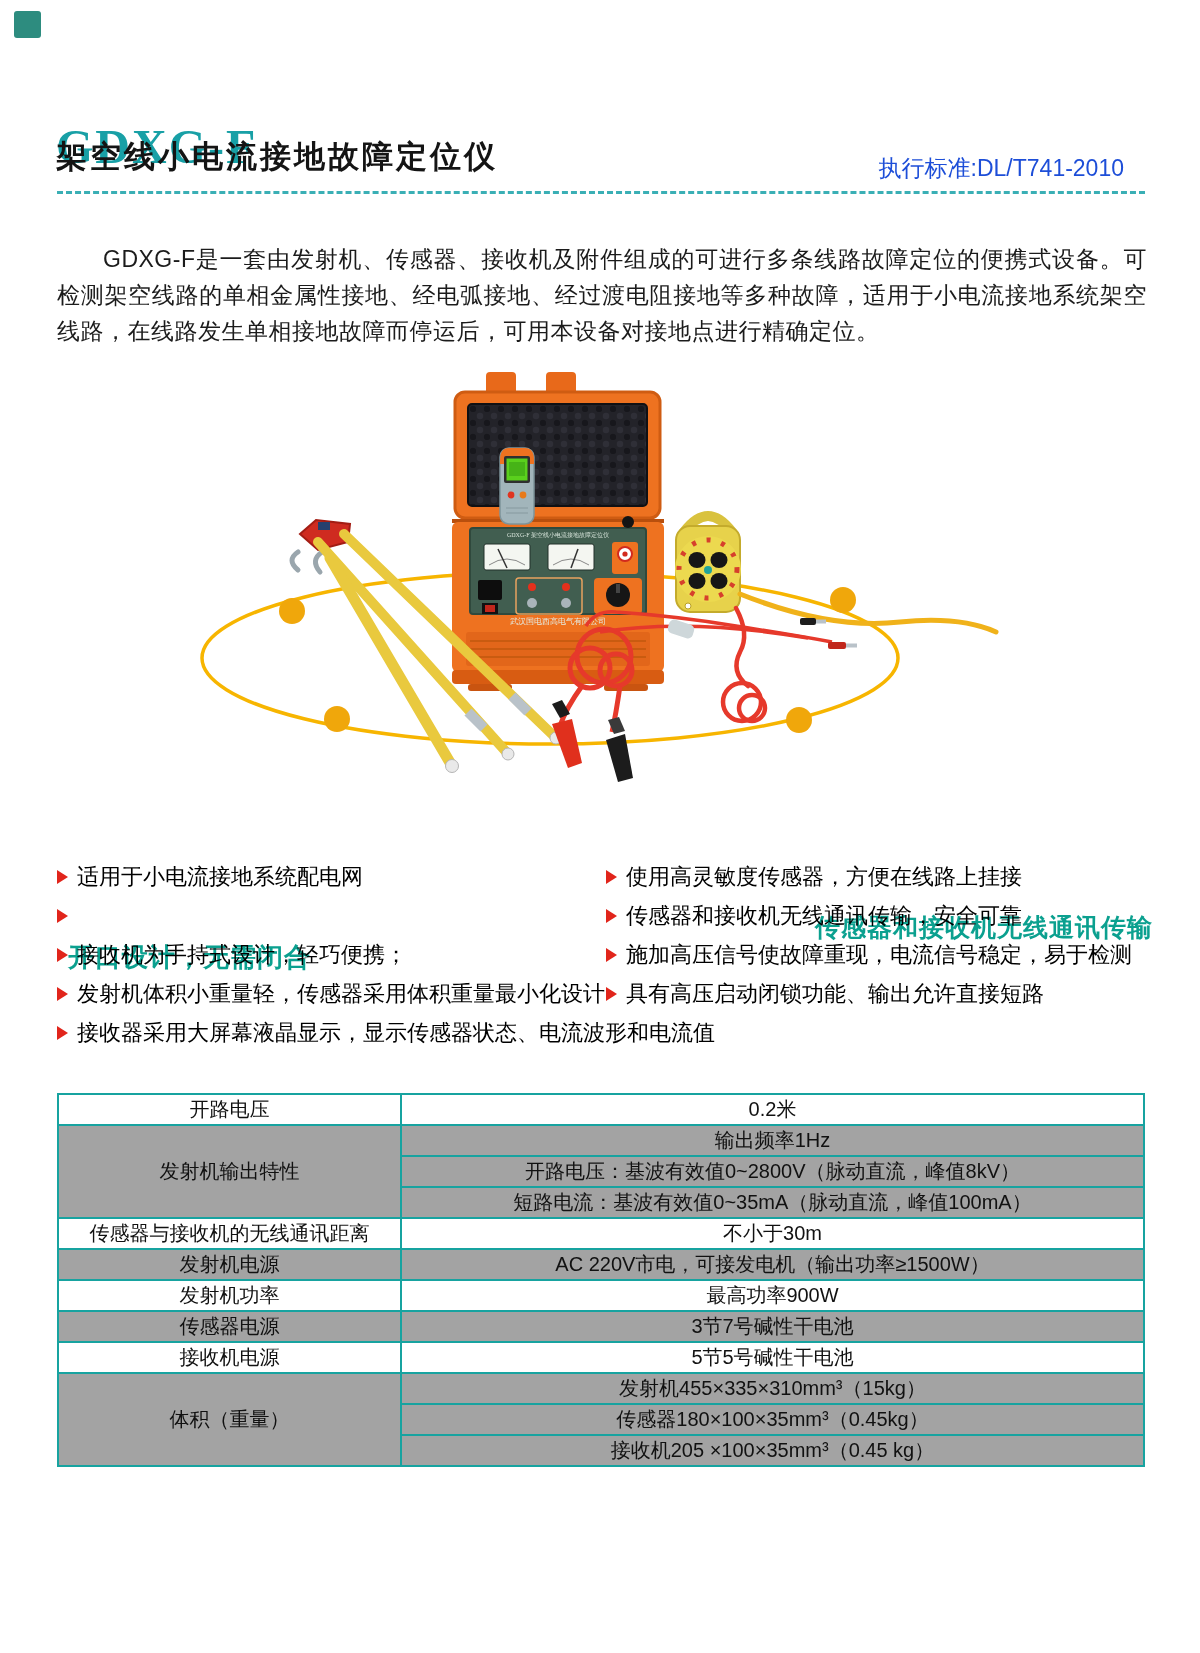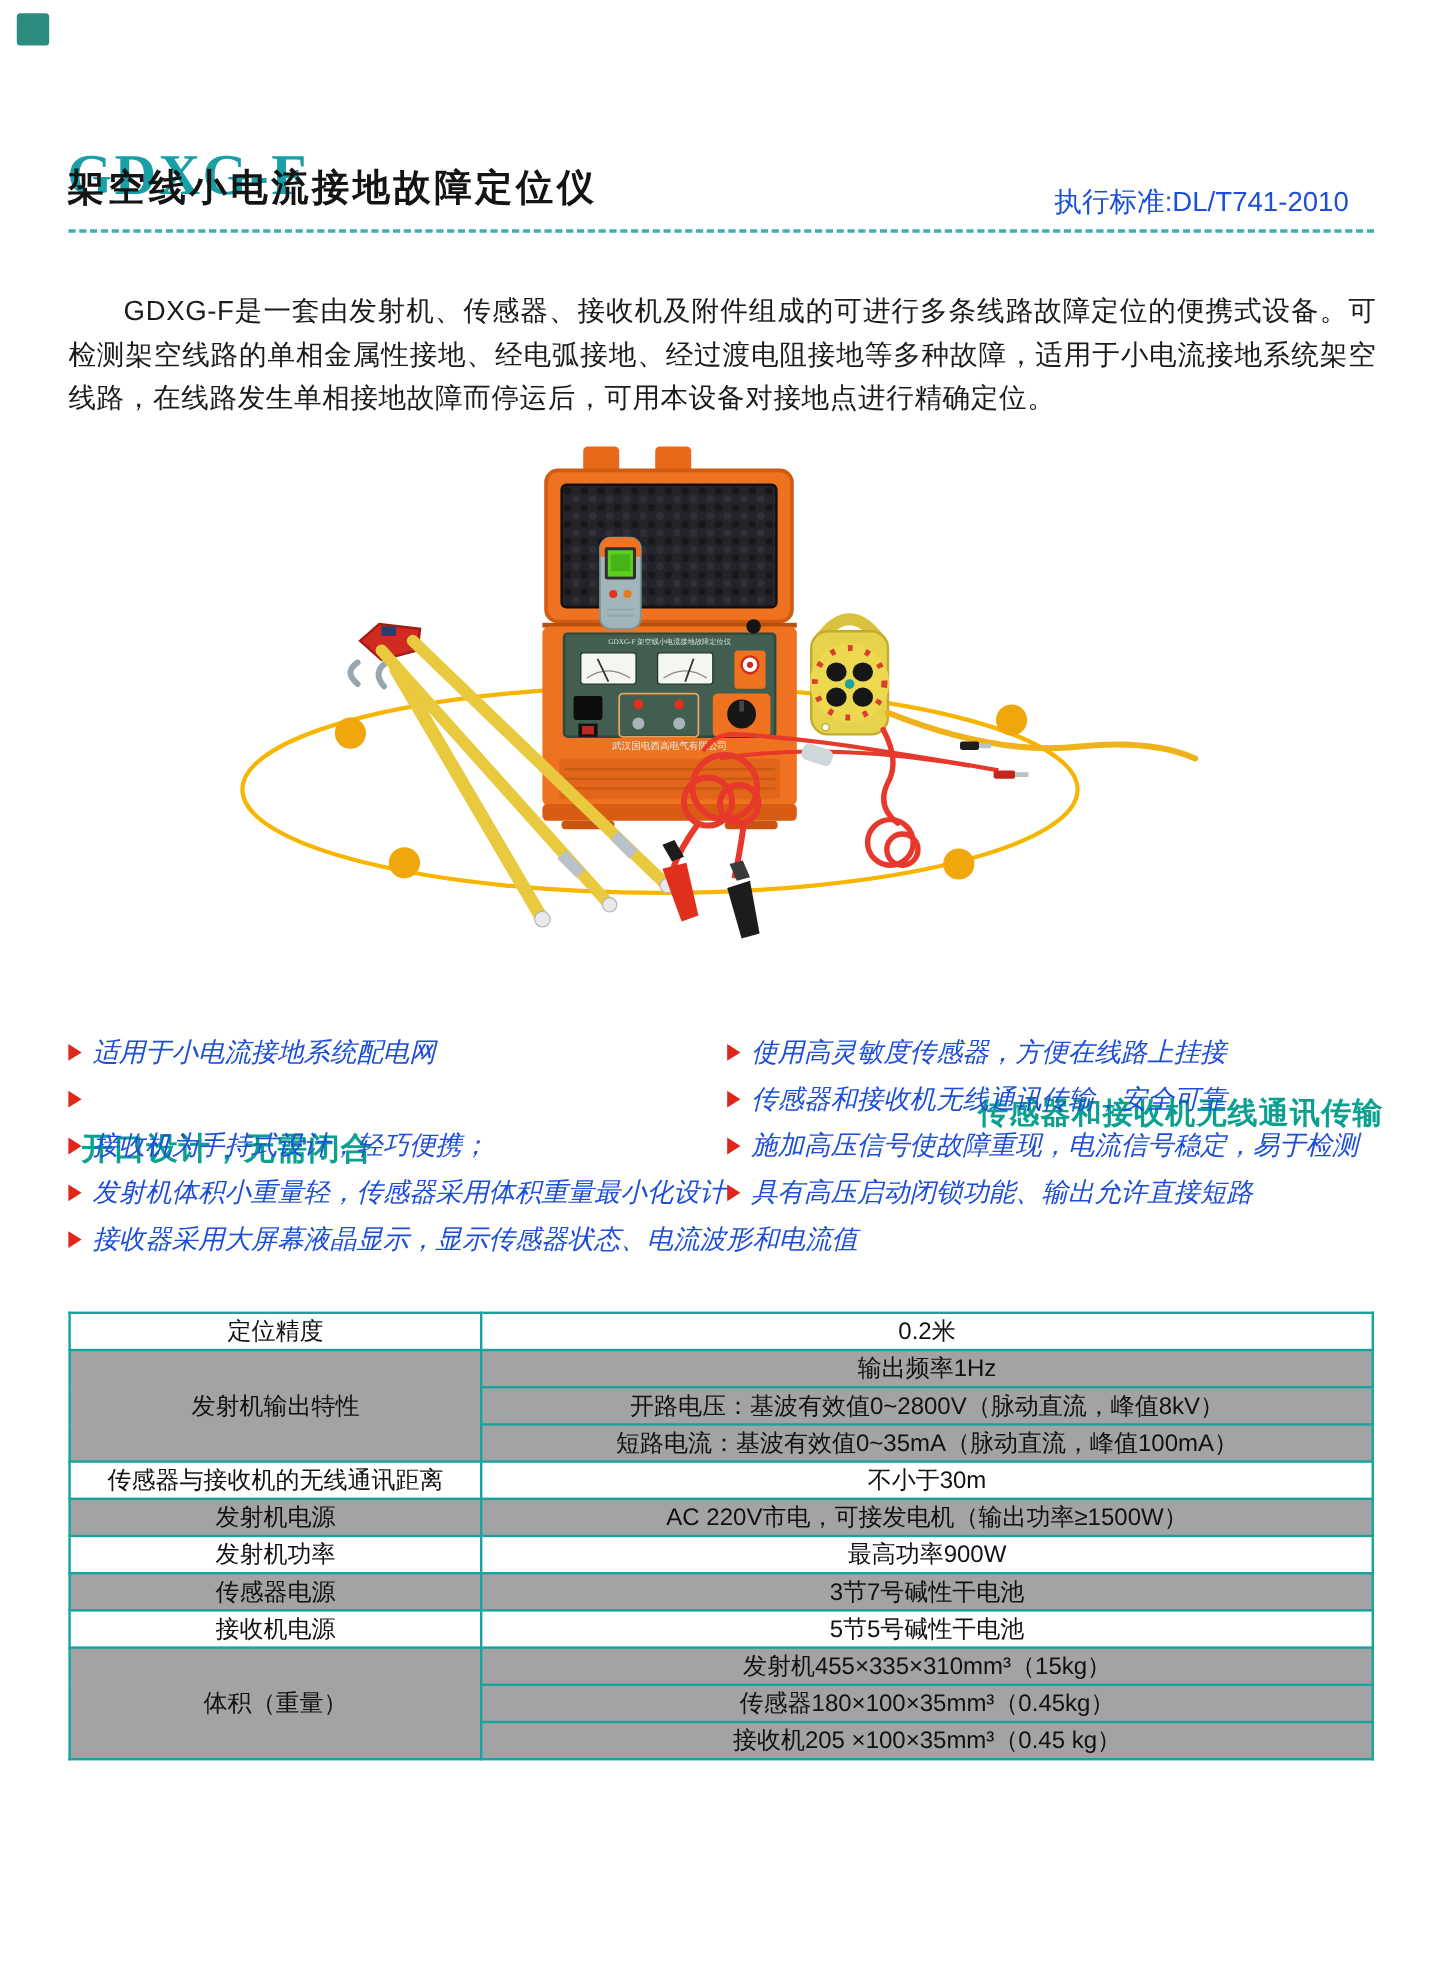--- a/index.html
+++ b/index.html
@@ -23,22 +23,22 @@
   .figure{position:absolute;left:0;top:356px;width:1032px;height:440px;font-family:Liberation Serif, serif;}
   .figure svg{position:absolute;left:0;top:0;}
   .callout{position:absolute;font-weight:700;color:#0ba08f;letter-spacing:1px;white-space:nowrap;}
   .co1{left:68px;top:584px;font-size:26px;}
   .co2{left:815px;top:555px;font-size:25px;}
   .co3{left:78px;top:747px;font-size:25px;}
   .co4{left:776px;top:747px;font-size:25px;}
 
   .features{position:absolute;left:57px;top:857px;width:1092px;
     display:grid;grid-template-columns:549px 1fr;}
-  .feat{height:39px;display:flex;align-items:center;font-size:22px;color:#1d4ed8;
-    white-space:nowrap;font-style:italic;}
+  .feat{height:39px;display:flex;align-items:center;font-size:22px;color:#000000;
+    white-space:nowrap;}
   .tri{width:0;height:0;border-left:11px solid #e1251b;border-top:7px solid transparent;
     border-bottom:7px solid transparent;margin-right:9px;flex:none;}
 
   table.spec{position:absolute;left:57px;top:1093px;width:1088px;
     border-collapse:collapse;table-layout:fixed;}
   table.spec td{border:2px solid #17a3a0;font-size:20px;color:#111;text-align:center;
     height:29px;padding:0 6px;vertical-align:middle;background:#ffffff;}
   table.spec td.lt{background:#a3a3a3;}
   table.spec col.c1{width:343px;}
 </style>
@@ -228,21 +228,21 @@
     </div>
 </div>
 
 <table class="spec">
   <colgroup>
       <col class="c1">
       <col>
     </colgroup>
   <tbody>
     <tr>
-      <td>定位精度</td>
+      <td>开路电压</td>
       <td>0.2米</td>
     </tr>
     <tr>
       <td class="lt" rowspan="3">发射机输出特性</td>
       <td class="lt">输出频率1Hz</td>
     </tr>
     <tr>
       <td class="lt">开路电压：基波有效值0~2800V（脉动直流，峰值8kV）</td>
     </tr>
     <tr>

